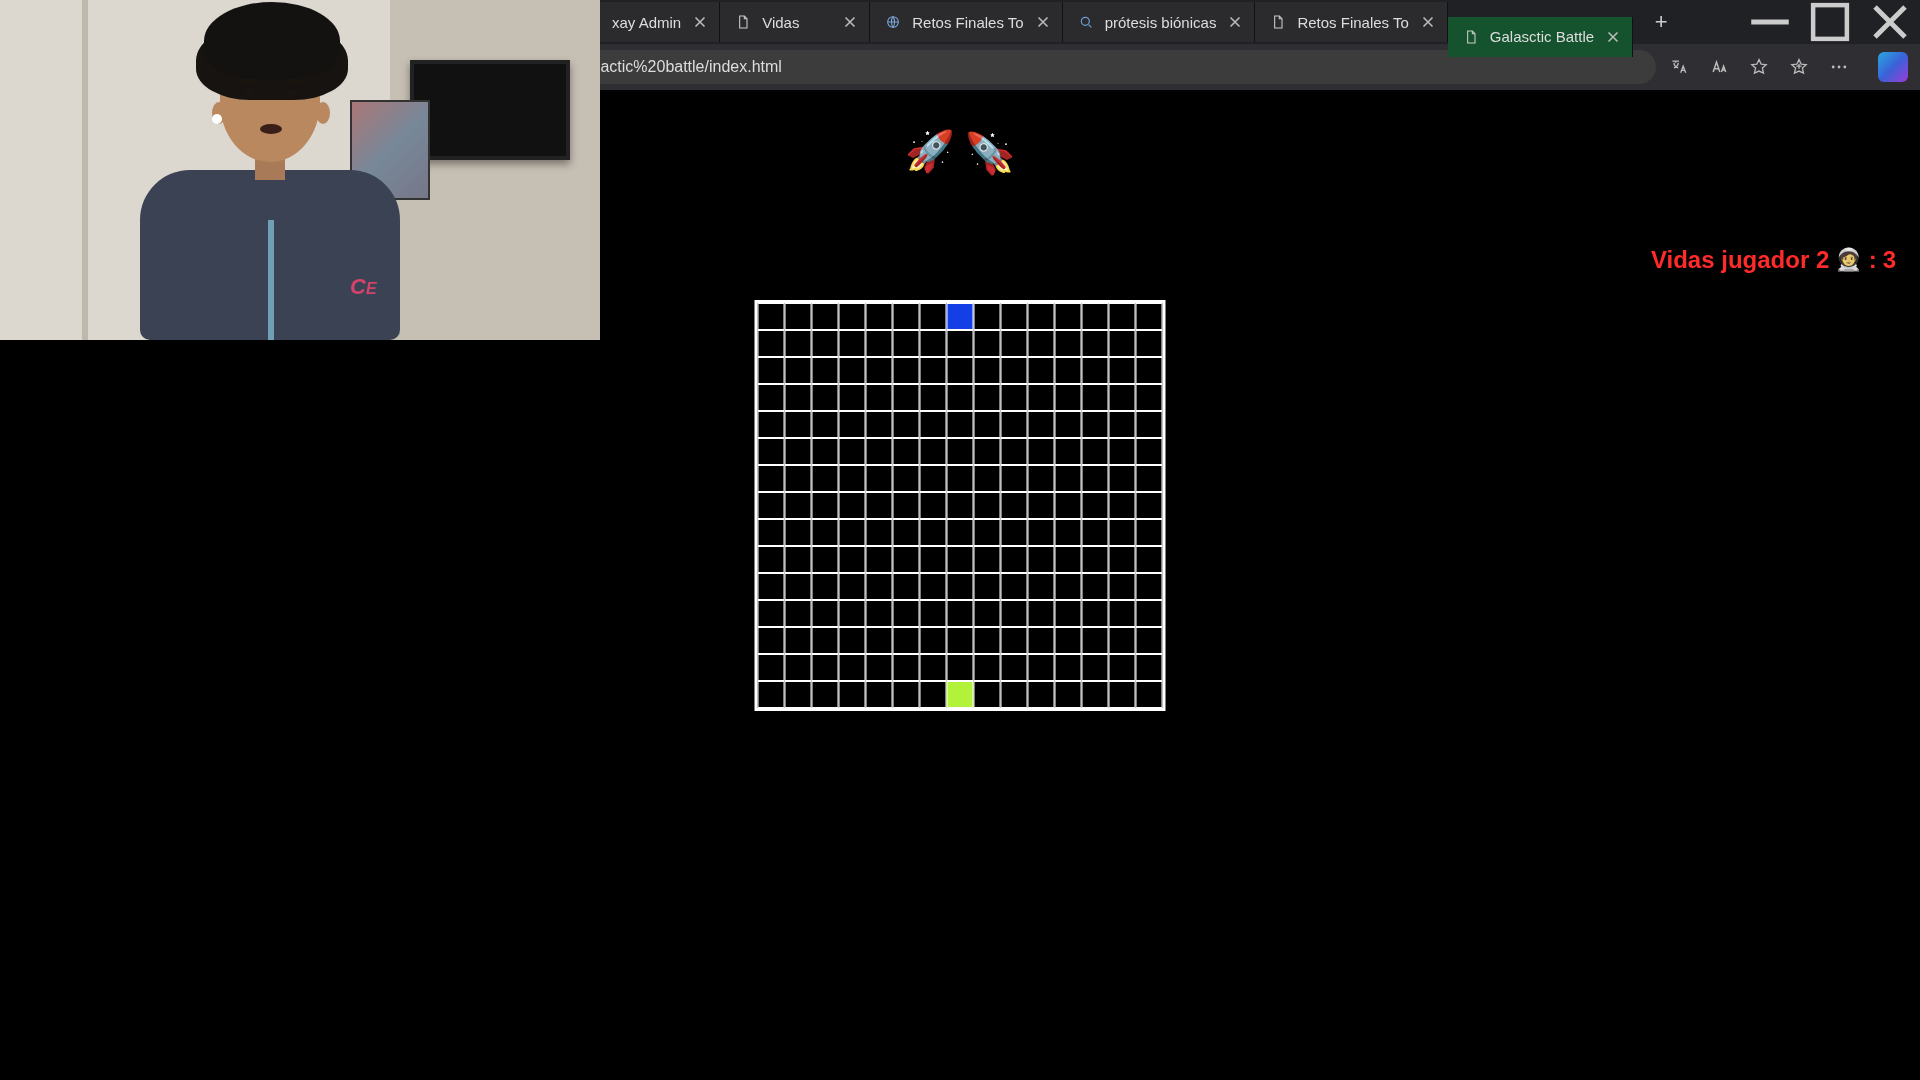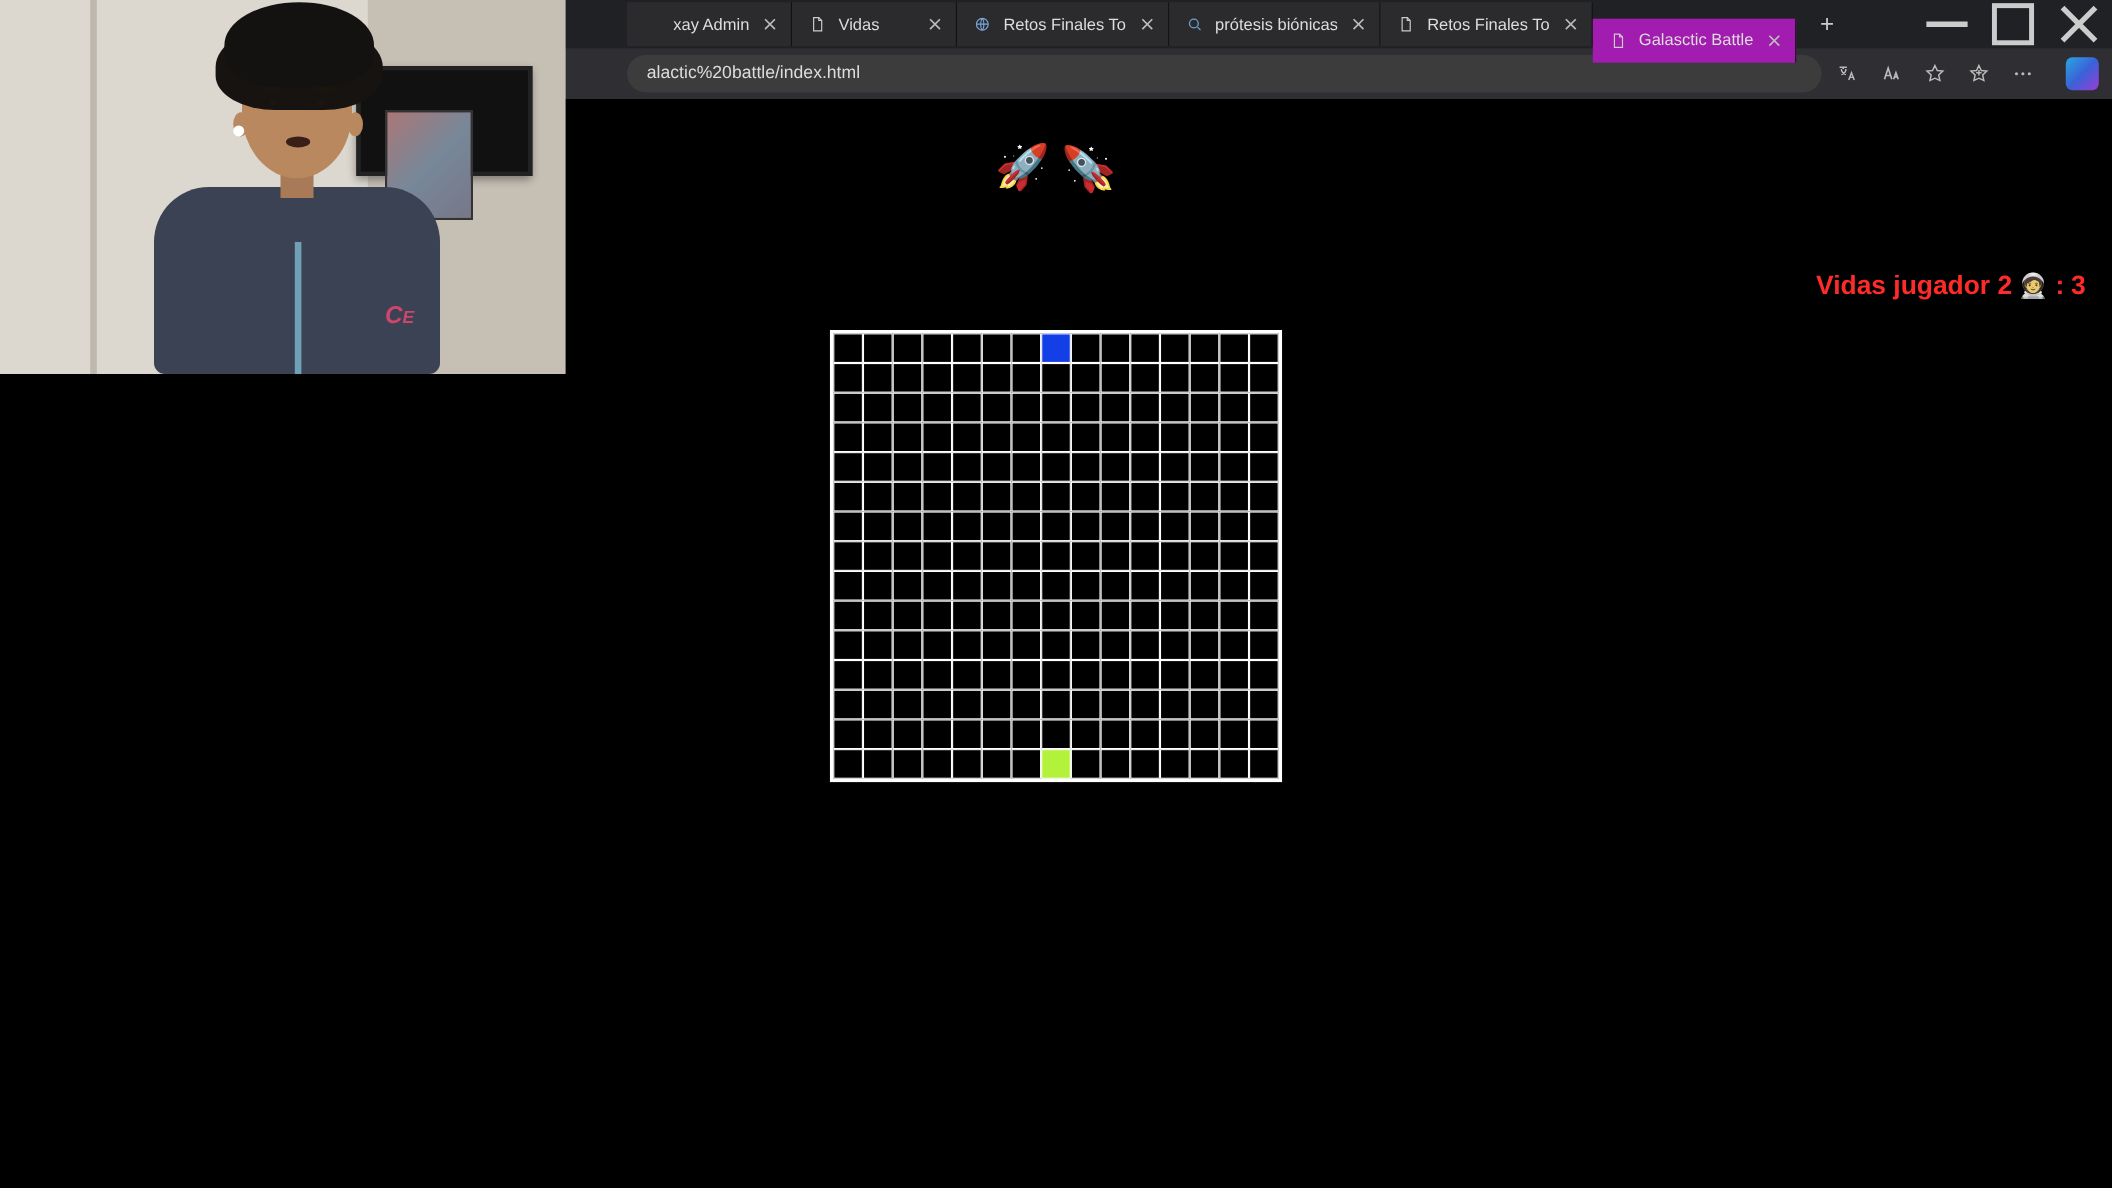--- a/index.html
+++ b/index.html
@@ -33,21 +33,21 @@
   background: #2b2b2e;
   color: #ddd;
   font-size: 15px;
   border-right: 1px solid #111;
   max-width: 200px;
   min-width: 150px;
   gap: 10px;
   position: relative;
 }
 .tab.active {
-  background: #a21caf;
+  background: #14532d;
   margin-top: 29px;
 }
 .tab .favicon {
   width: 18px; height: 18px;
   display: inline-flex;
   align-items: center;
   justify-content: center;
   flex: 0 0 18px;
 }
 .tab .favicon svg { width: 16px; height: 16px; }
@@ -115,22 +115,22 @@
 .copilot-badge {
   width: 30px; height: 30px;
   border-radius: 6px;
   background: linear-gradient(135deg,#2aa7e0,#3a62d8,#9b3bd8);
   margin-left: 10px;
 }
 
 .webcam {
   position: absolute;
   top: 0; left: 0;
-  width: 514px; height: 340px;
-  background: #ffffff;
+  width: 600px; height: 340px;
+  background: #0f172a;
   z-index: 20;
   overflow: hidden;
 }
 .webcam .wall-left { position:absolute; top:0; left:0; width:65%; height:100%; background:#dcd7cf; }
 .webcam .wall-right { position:absolute; top:0; right:0; width:35%; height:100%; background:#c6bfb4; }
 .webcam .tv { position:absolute; top:60px; right:30px; width:160px; height:100px; background:#111; border:4px solid #222; box-shadow:0 4px 8px rgba(0,0,0,.4); }
 .webcam .poster { position:absolute; top:100px; left:350px; width:80px; height:100px; background:linear-gradient(135deg,#a77,#789,#778); border:2px solid #333; }
 .webcam .corner { position:absolute; top:0; left:82px; width:6px; height:100%; background:#bfb8ad; }
 .webcam .person {
   position:absolute; bottom:0; left:120px; width:300px; height:300px;

